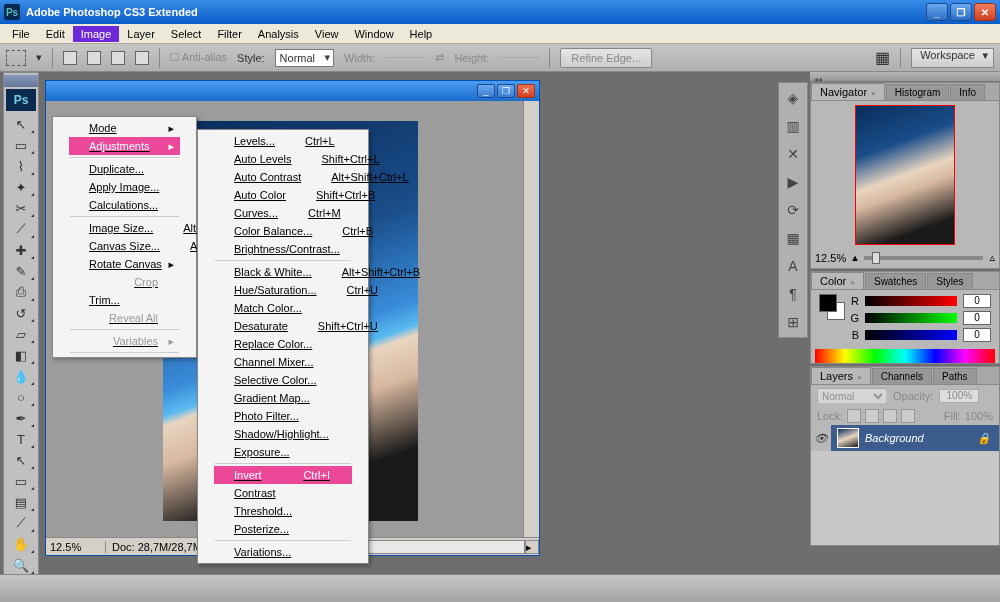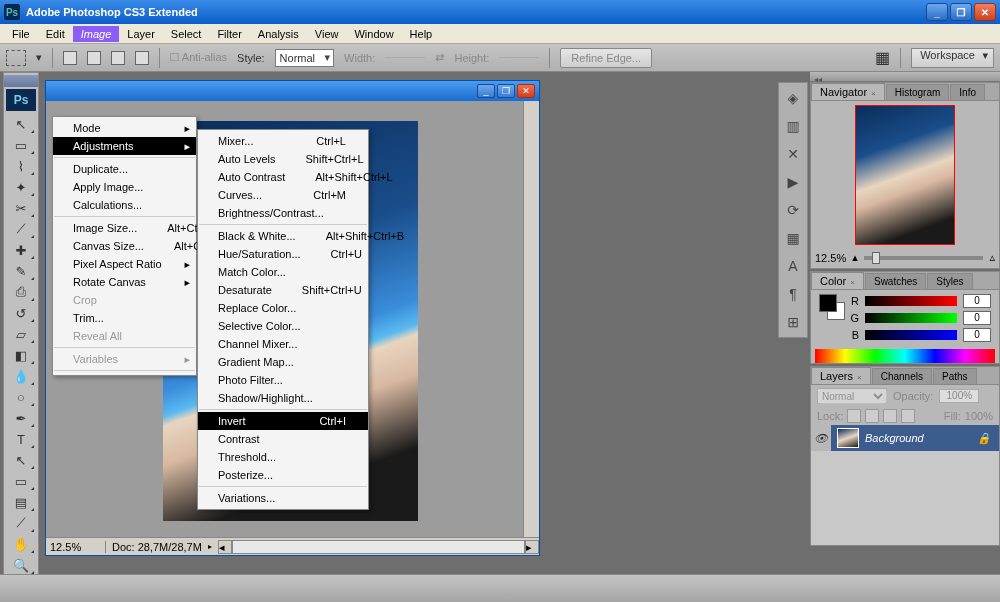--- a/index.html
+++ b/index.html
@@ -10,21 +10,21 @@
 .titlebar { height: 24px; background: linear-gradient(to bottom, #3a8ce8, #0a5cc8); display: flex; align-items: center; padding: 0 4px; color: white; font-weight: bold; }
 .titlebar .icon { width: 16px; height: 16px; background: #062a4f; border-radius: 2px; margin-right: 6px; display:flex; align-items:center; justify-content:center; color:#5bb; font-size:10px;}
 .titlebar .title { flex: 1; }
 .win-controls { display: flex; gap: 2px; }
 .win-btn { width: 22px; height: 18px; background: linear-gradient(#6ba8f0,#2c6dc4); border: 1px solid #1a4b8c; border-radius: 3px; display:flex; align-items:center; justify-content:center; color:white; font-weight:bold; font-size:10px;}
 .win-btn.close { background: linear-gradient(#f08060,#d04020); border-color:#a03010;}
 
 
 .menubar { height: 20px; background: #ece9d8; display: flex; align-items: center; padding: 0 4px; border-bottom: 1px solid #aca899; }
 .menubar .mitem { padding: 2px 8px; cursor: default; }
-.menubar .mitem.active { background: #8b5cf6; color: white; font-style: italic; }
+.menubar .mitem.active { background: #6d28d9; color: white; }
 
 
 .optionsbar { height: 28px; background: linear-gradient(#c5c5c5,#b0b0b0); border-bottom: 1px solid #888; display:flex; align-items:center; padding: 0 6px; gap:10px; color:#333;}
 .optionsbar .sep { width:1px; height:20px; background:#888; }
 .optionsbar .sel { height:18px; border:1px solid #7a7a7a; background:white; padding:0 18px 0 4px; position:relative; font-size:11px; display:flex; align-items:center;}
 .optionsbar .sel::after { content:"▾"; position:absolute; right:3px; color:#444;}
 .dimfield { color:#888; }
 .btn-refine { height:20px; padding:0 10px; border:1px solid #888; background:linear-gradient(#e6e6e6,#cdcdcd); color:#888; border-radius:2px;}
 .workspace-btn { height:20px; padding:0 18px 0 8px; border:1px solid #888; background:linear-gradient(#e6e6e6,#cdcdcd); position:relative;}
 .workspace-btn::after{content:"▾"; position:absolute; right:5px;}
@@ -50,24 +50,24 @@
 .docwin .dbtn.close { background:linear-gradient(#f07050,#d04020); border-color:#a03010;}
 .docwin .canvas-area { position:absolute; top:20px; left:0; right:16px; bottom:18px; background:#9c9c9c; overflow:hidden;}
 .docwin .photo { position:absolute; left:117px; top:20px; width:255px; height:400px; background:linear-gradient(160deg, #0a2d5a 0%, #1a4d8a 35%, #3a8dda 55%, #5abaf0 60%, #e8d5c0 62%, #d8b8a0 70%, #1a1a1a 85%);}
 .docwin .vscroll { position:absolute; right:0; top:20px; bottom:18px; width:16px; background:#d4d0c8; border-left:1px solid #888;}
 .docwin .status { position:absolute; left:0; right:0; bottom:0; height:18px; background:#d4d0c8; border-top:1px solid #888; display:flex; align-items:center; font-size:10px;}
 .docwin .status .zoom { width:60px; padding:0 4px; border-right:1px solid #888;}
 .docwin .status .scrollbar { flex:1; display:flex; align-items:center; margin-left:6px;}
 .docwin .status .thumb { width:14px; height:14px; background:#d4d0c8; border:1px solid #888;}
 
 
-.menu { position:absolute; background:#f4f4f4; border:1px solid #888; box-shadow:2px 2px 4px rgba(0,0,0,0.3); padding:2px 0; z-index:100;}
+.menu { position:absolute; background:#f4f4f4; border:1px solid #888; box-shadow:2px 2px 4px rgba(0,0,0,0.3); padding:2px 16px; z-index:100;text-decoration:underline;}
 .menu .mi { padding:3px 22px 3px 20px; display:flex; white-space:nowrap; position:relative;}
-.menu .mi.hl { background:#000000; color:white;}
-.menu .mi.disabled { color:#999;}
+.menu .mi.hl { background:#ec4899; color:white;}
+.menu .mi.disabled { color:#999;justify-content:flex-end;}
 .menu .mi .shortcut { margin-left:auto; padding-left:30px;}
 .menu .mi.sub::after { content:"▸"; position:absolute; right:6px;}
 .menu .mi.hl.sub::after { color:white;}
 .menu hr { border:none; border-top:1px solid #ccc; margin:2px 1px;}
 .menu1 { left:52px; top:44px; width:145px;}
 .menu2 { left:197px; top:57px; width:172px;}
 
 
 .rdock { position:absolute; right:0; top:0; width:190px; bottom:30px; }
 .rdock-bar { height:10px; background:linear-gradient(#b8b8b8,#989898); border-bottom:1px solid #777;}
@@ -248,59 +248,64 @@
         <hr>
         <div class="mi">
           <span>Image Size...</span>
           <span class="shortcut">Alt+Ctrl+I</span>
         </div>
         <div class="mi">
           <span>Canvas Size...</span>
           <span class="shortcut">Alt+Ctrl+C</span>
         </div>
         <div class="mi sub">
-          <span>Pixel Aspect Ratio</span>
-        </div>
-        <div class="mi sub">
           <span>Rotate Canvas</span>
         </div>
         <div class="mi disabled">
           <span>Crop</span>
         </div>
         <div class="mi">
           <span>Trim...</span>
         </div>
         <div class="mi disabled">
           <span>Reveal All</span>
         </div>
         <hr>
         <div class="mi disabled sub">
           <span>Variables</span>
         </div>
         <hr>
       </div>
 
     <div class="menu menu2" id="menu2">
         <div class="mi">
-          <span>Mixer...</span>
+          <span>Levels...</span>
           <span class="shortcut">Ctrl+L</span>
         </div>
         <div class="mi">
           <span>Auto Levels</span>
           <span class="shortcut">Shift+Ctrl+L</span>
         </div>
         <div class="mi">
           <span>Auto Contrast</span>
           <span class="shortcut">Alt+Shift+Ctrl+L</span>
         </div>
         <div class="mi">
+          <span>Auto Color</span>
+          <span class="shortcut">Shift+Ctrl+B</span>
+        </div>
+        <div class="mi">
           <span>Curves...</span>
           <span class="shortcut">Ctrl+M</span>
         </div>
         <div class="mi">
+          <span>Color Balance...</span>
+          <span class="shortcut">Ctrl+B</span>
+        </div>
+        <div class="mi">
           <span>Brightness/Contrast...</span>
         </div>
         <hr>
         <div class="mi">
           <span>Black &amp; White...</span>
           <span class="shortcut">Alt+Shift+Ctrl+B</span>
         </div>
         <div class="mi">
           <span>Hue/Saturation...</span>
           <span class="shortcut">Ctrl+U</span>
@@ -309,33 +314,36 @@
           <span>Match Color...</span>
         </div>
         <div class="mi">
           <span>Desaturate</span>
           <span class="shortcut">Shift+Ctrl+U</span>
         </div>
         <div class="mi">
           <span>Replace Color...</span>
         </div>
         <div class="mi">
+          <span>Channel Mixer...</span>
+        </div>
+        <div class="mi">
           <span>Selective Color...</span>
         </div>
         <div class="mi">
-          <span>Channel Mixer...</span>
-        </div>
-        <div class="mi">
           <span>Gradient Map...</span>
         </div>
         <div class="mi">
           <span>Photo Filter...</span>
         </div>
         <div class="mi">
           <span>Shadow/Highlight...</span>
+        </div>
+        <div class="mi">
+          <span>Exposure...</span>
         </div>
         <hr>
         <div class="mi hl">
           <span>Invert</span>
           <span class="shortcut">Ctrl+I</span>
         </div>
         <div class="mi">
           <span>Contrast</span>
         </div>
         <div class="mi">

